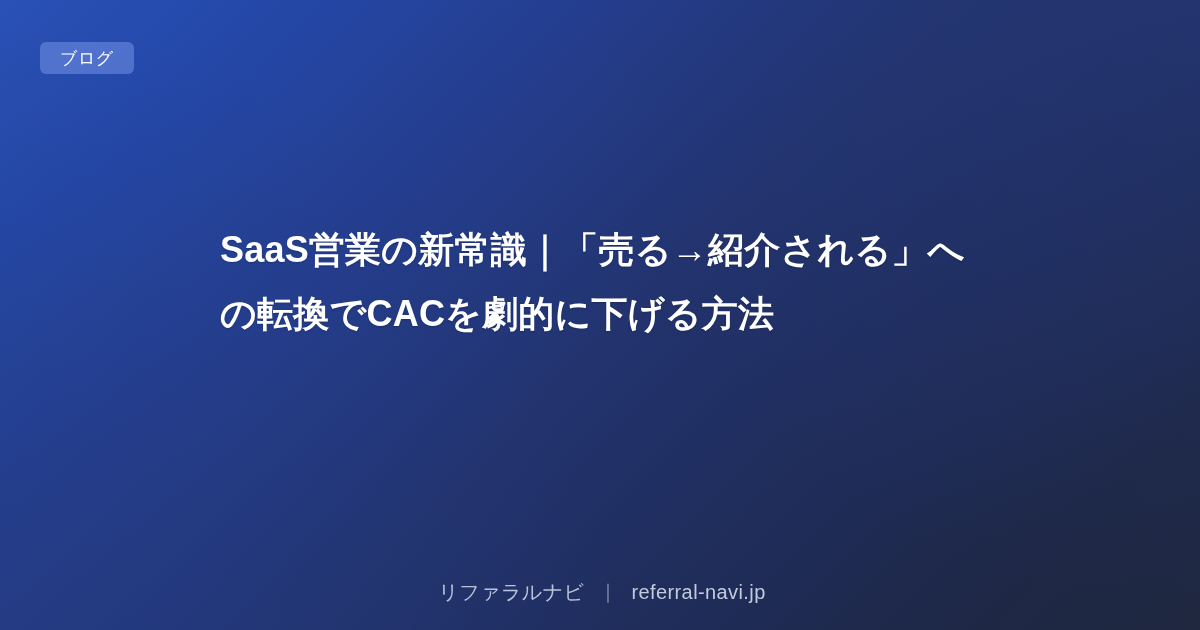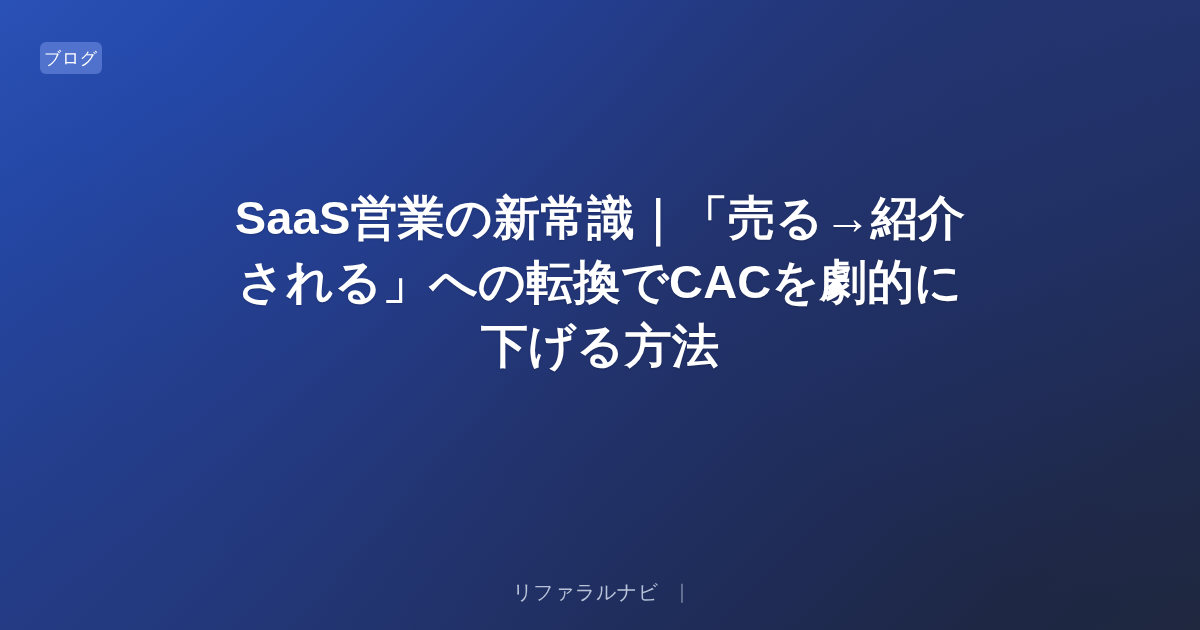--- a/index.html
+++ b/index.html
@@ -44,21 +44,21 @@
     position: relative;
     z-index: 1;
   }
 
   
   .badge {
     position: absolute;
     left: 40px;
     top: 42px;
     height: 32px;
-    padding: 0 4px;
+    padding: 0 20px;
     display: flex;
     align-items: center;
     justify-content: flex-end;
     border-radius: 6px;
     background: rgba(150, 175, 255, 0.38);
     color: #ffffff;
     font-size: 17px;
     line-height: 1;
     letter-spacing: 0.5px;
     white-space: nowrap;
@@ -76,23 +76,23 @@
     justify-content: center;
     padding: 0 150px;
     box-sizing: border-box;
   }
 
   .title {
     width: 100%;
     max-width: 760px;
     margin: 0;
     margin-top: -66px;
-    text-align: center;
+    text-align: left;
     color: #ffffff;
-    font-size: 47px;
+    font-size: 36px;
     font-weight: 700;
     line-height: 64px;
     letter-spacing: 0.2px;
     text-shadow: 0 1px 2px rgba(0, 0, 0, 0.18);
     word-break: break-all;
   }
 
   
   .footer {
     position: absolute;
@@ -128,15 +128,16 @@
     <span>ブログ</span>
   </div>
 
   <div class="title-wrap">
     <h1 class="title">SaaS営業の新常識｜「売る→紹介される」への転換でCACを劇的に下げる方法</h1>
   </div>
 
   <div class="footer">
     <span class="site-name">リファラルナビ</span>
     <span class="sep">｜</span>
+    <span class="site-url">referral-navi.jp</span>
   </div>
 
 </div>
 
 </body></html>

